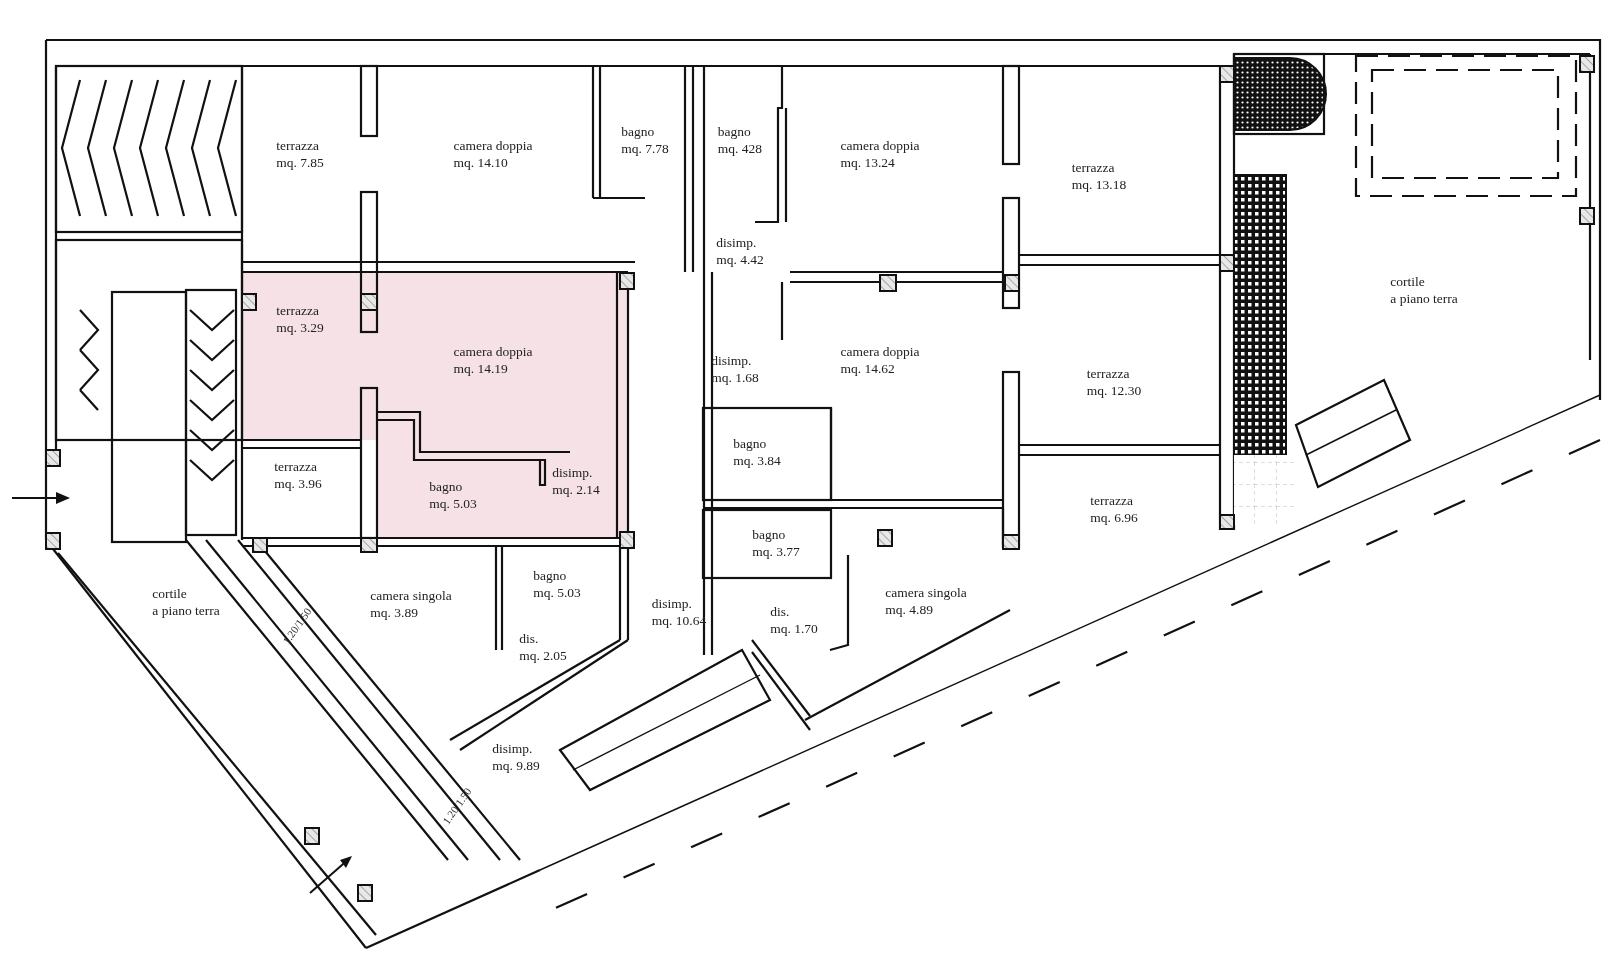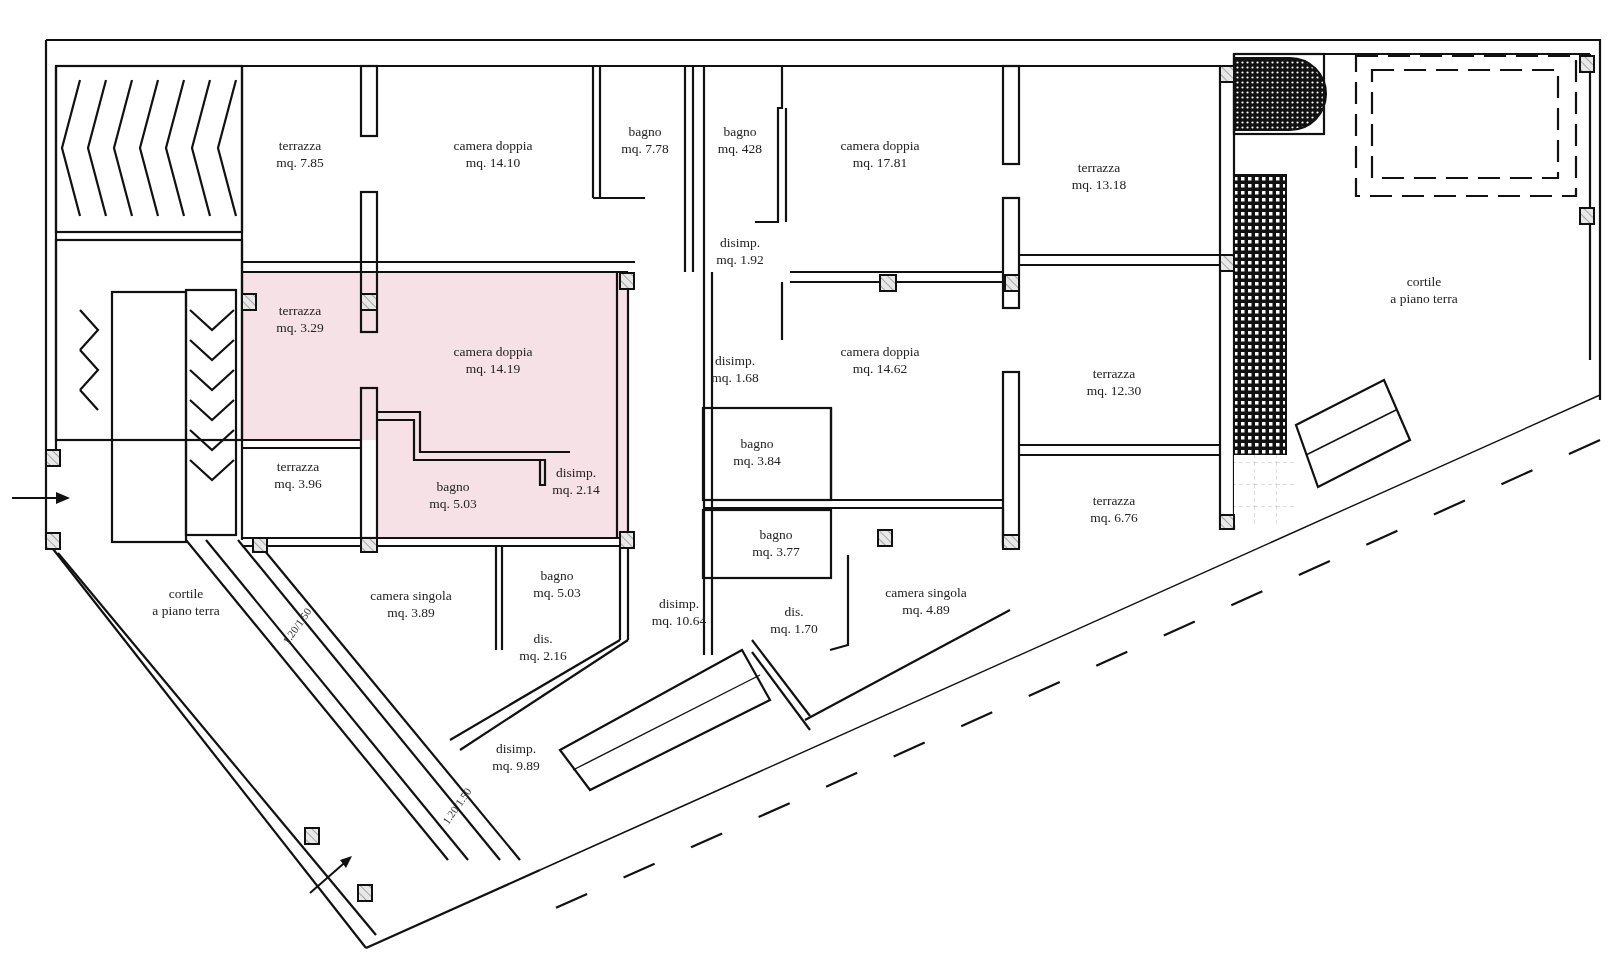--- a/index.html
+++ b/index.html
@@ -3,21 +3,21 @@
 <meta charset="utf-8">
 <style>
   html, body { margin: 0; padding: 0; background: #ffffff; }
   body { width: 1616px; height: 978px; overflow: hidden; position: relative;
          font-family: "Liberation Serif", "DejaVu Serif", serif; }
   #plan { position: absolute; left: 0; top: 0; }
   .wall { fill: none; stroke: #111; stroke-width: 2.2; }
   .thin { fill: none; stroke: #111; stroke-width: 1.4; }
   .dash { fill: none; stroke: #111; stroke-width: 2.2; stroke-dasharray: 22 10; }
   .hatch { fill: url(#hatch); stroke: #111; stroke-width: 2; }
-  .label { position: absolute; text-align: center; font-size: 13.5px; line-height: 17px;
+  .label { position: absolute; text-align: left; font-size: 13.5px; line-height: 17px;
            color: #222; white-space: nowrap; transform: translateX(-50%); }
   .label span { display: block; }
   .dim { position: absolute; font-size: 11px; color: #333; transform: rotate(-55deg); }
 </style>
 </head>
 <body>
 
 <svg id="plan" width="1616" height="978" viewBox="0 0 1616 978">
   <defs>
     <pattern id="hatch" width="6" height="6" patternUnits="userSpaceOnUse" patternTransform="rotate(-45)">
@@ -184,29 +184,29 @@
 <div class="label" style="left:645px;top:123px;">
     <span>bagno</span>
     <span>mq. 7.78</span>
   </div>
 <div class="label" style="left:740px;top:123px;">
     <span>bagno</span>
     <span>mq. 428</span>
   </div>
 <div class="label" style="left:880px;top:137px;">
     <span>camera doppia</span>
-    <span>mq. 17.81</span>
+    <span>mq. 13.24</span>
   </div>
 <div class="label" style="left:1099px;top:159px;">
     <span>terrazza</span>
     <span>mq. 13.18</span>
   </div>
 <div class="label" style="left:740px;top:234px;">
     <span>disimp.</span>
-    <span>mq. 1.92</span>
+    <span>mq. 4.42</span>
   </div>
 <div class="label" style="left:1424px;top:273px;">
     <span>cortile</span>
     <span>a piano terra</span>
   </div>
 <div class="label" style="left:300px;top:302px;">
     <span>terrazza</span>
     <span>mq. 3.29</span>
   </div>
 <div class="label" style="left:493px;top:343px;">
@@ -236,21 +236,21 @@
 <div class="label" style="left:453px;top:478px;">
     <span>bagno</span>
     <span>mq. 5.03</span>
   </div>
 <div class="label" style="left:576px;top:464px;">
     <span>disimp.</span>
     <span>mq. 2.14</span>
   </div>
 <div class="label" style="left:1114px;top:492px;">
     <span>terrazza</span>
-    <span>mq. 6.76</span>
+    <span>mq. 6.96</span>
   </div>
 <div class="label" style="left:776px;top:526px;">
     <span>bagno</span>
     <span>mq. 3.77</span>
   </div>
 <div class="label" style="left:186px;top:585px;">
     <span>cortile</span>
     <span>a piano terra</span>
   </div>
 <div class="label" style="left:411px;top:587px;">
@@ -268,21 +268,21 @@
 <div class="label" style="left:794px;top:603px;">
     <span>dis.</span>
     <span>mq. 1.70</span>
   </div>
 <div class="label" style="left:926px;top:584px;">
     <span>camera singola</span>
     <span>mq. 4.89</span>
   </div>
 <div class="label" style="left:543px;top:630px;">
     <span>dis.</span>
-    <span>mq. 2.16</span>
+    <span>mq. 2.05</span>
   </div>
 <div class="label" style="left:516px;top:740px;">
     <span>disimp.</span>
     <span>mq. 9.89</span>
   </div>
 
 <div class="dim" style="left:276px;top:620px;"><span>1.20</span>/<span>1.50</span></div>
 <div class="dim" style="left:436px;top:800px;"><span>1.20</span>/<span>1.50</span></div>
 
 </body></html>

